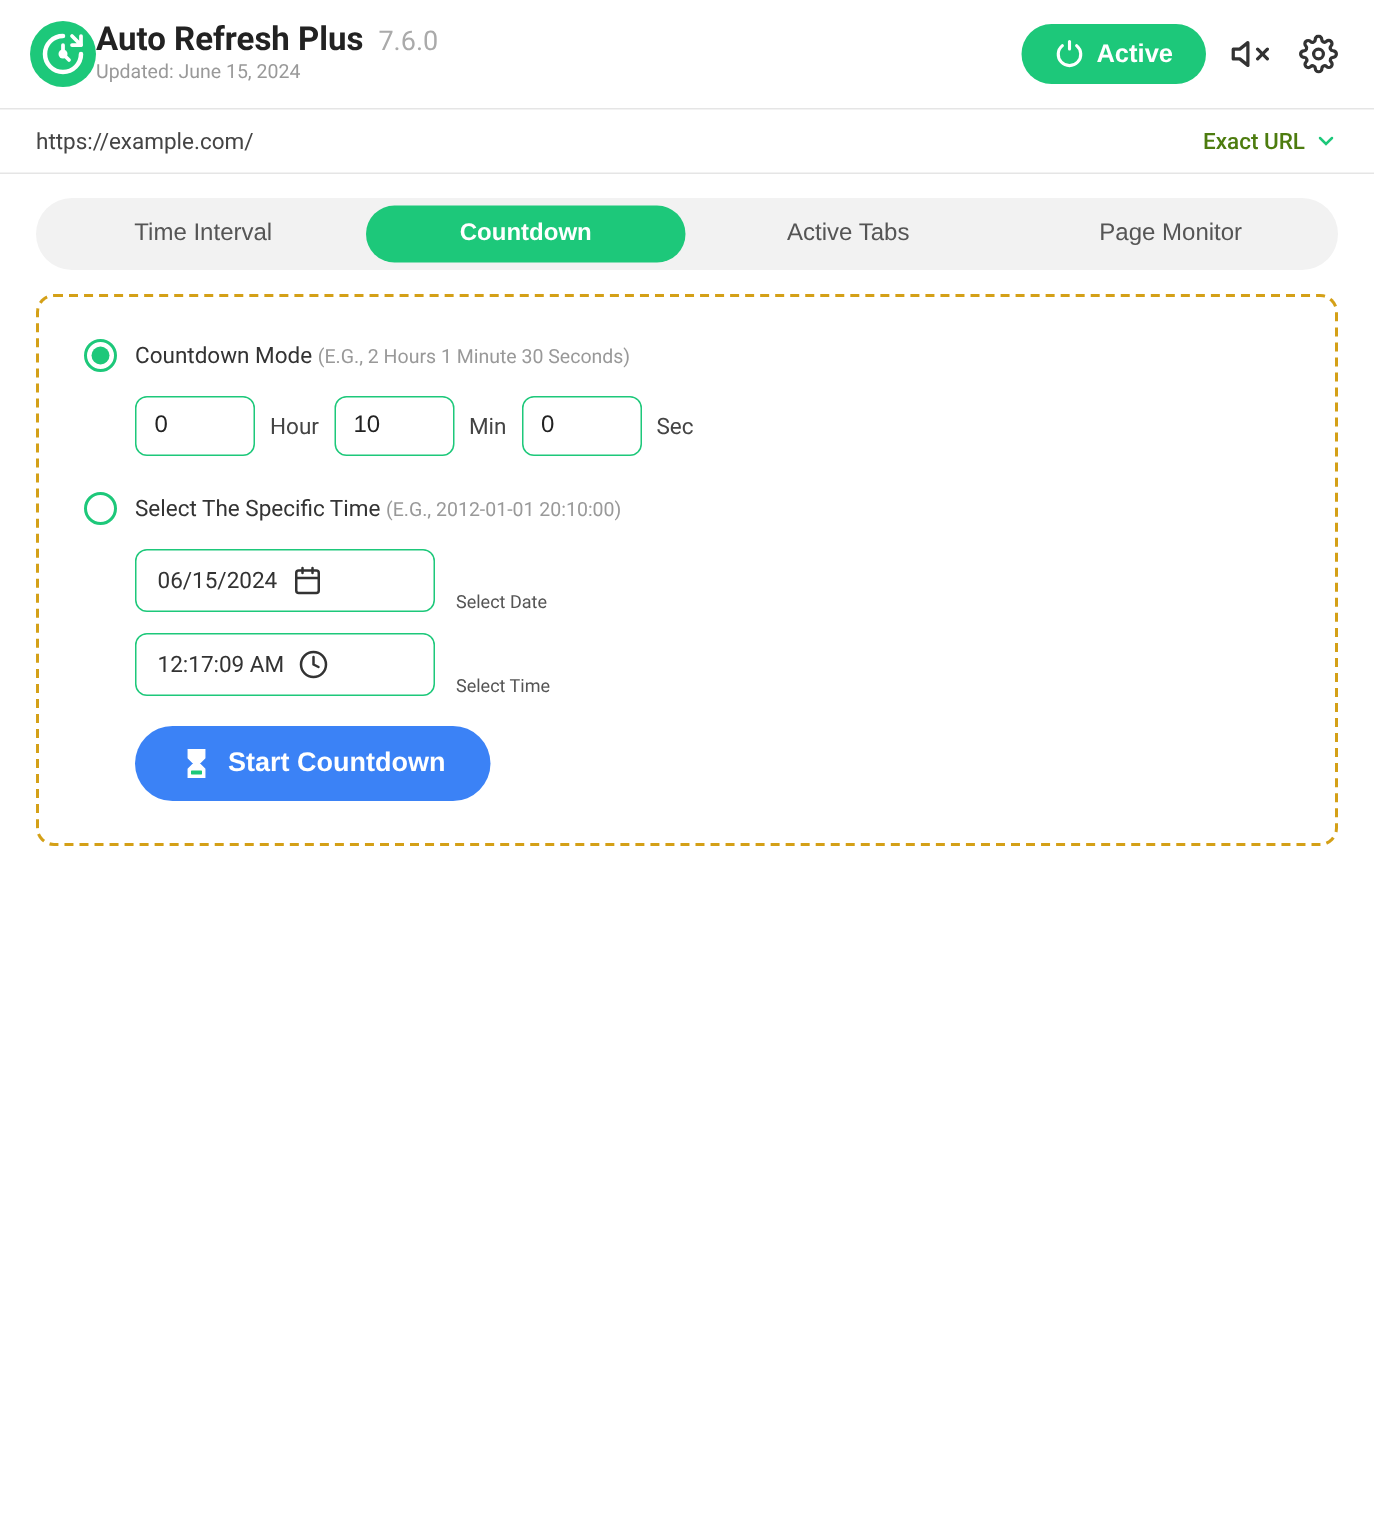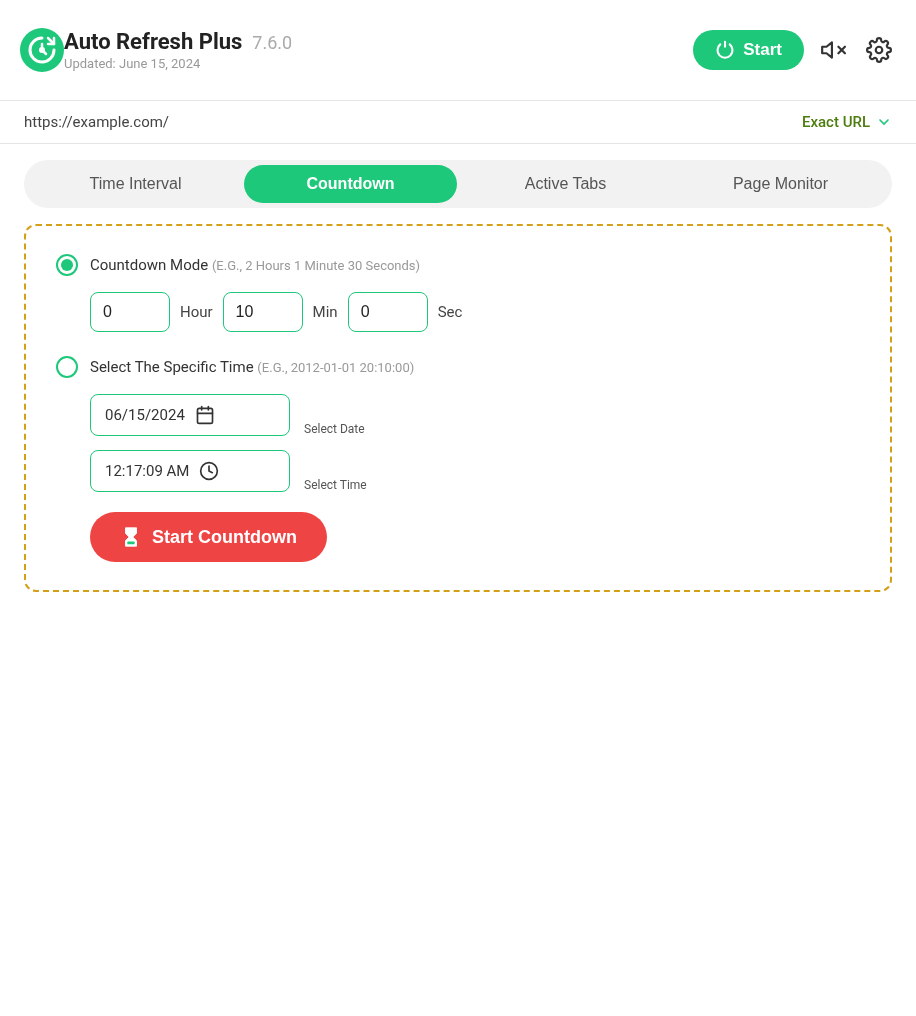--- a/index.html
+++ b/index.html
@@ -7,22 +7,21 @@
       font-family: -apple-system, BlinkMacSystemFont, 'Segoe UI', Roboto, sans-serif;
       background: #fff;
       width: 916px;
       min-height: 1016px;
       color: #222;
     }
 
     
     .header {
       display: flex;
-      align-items: center;
-      padding: 28px 20px;
+      padding: 14px 20px;
       border-bottom: 1px solid #e5e5e5;
     }
     .header-title-block {
       flex: 1;
     }
     .header-app-name {
       font-size: 22px;
       font-weight: 700;
       color: #222;
       display: inline;
@@ -216,30 +215,29 @@
       min-width: 200px;
       cursor: pointer;
     }
     .picker-label {
       font-size: 12px;
       color: #555;
     }
 
     
     .btn-start-countdown {
-      background: #ef4444;
+      background: #3b82f6;
       color: #fff;
       border: none;
       border-radius: 30px;
       padding: 14px 30px;
       font-size: 18px;
       font-weight: 700;
       cursor: pointer;
       display: flex;
-      align-items: center;
       gap: 10px;
       margin-left: 34px;
       margin-top: 20px;
     }
 
     
     .logo-svg {
       width: 44px;
       height: 44px;
     }
@@ -264,21 +262,21 @@
       <span class="header-version">7.6.0</span>
     </div>
     <div class="header-updated">Updated: June 15, 2024</div>
   </div>
 
   <div class="header-actions">
     <button class="btn-start-header">
       <svg width="20" height="20" viewBox="0 0 24 24" fill="none" stroke="white" stroke-width="2.5" stroke-linecap="round">
         <path d="M12 2v6M6.3 5.3A9 9 0 1 0 17.7 5.3"></path>
       </svg>
-      <span>Start</span>
+      <span>Active</span>
     </button>
 
     <button class="icon-btn">
       <svg width="26" height="26" viewBox="0 0 24 24" fill="none" stroke="#333" stroke-width="2" stroke-linecap="round" stroke-linejoin="round">
         <polygon points="11 5 6 9 2 9 2 15 6 15 11 19 11 5"></polygon>
         <line x1="23" y1="9" x2="17" y2="15"></line>
         <line x1="17" y1="9" x2="23" y2="15"></line>
       </svg>
     </button>
 

